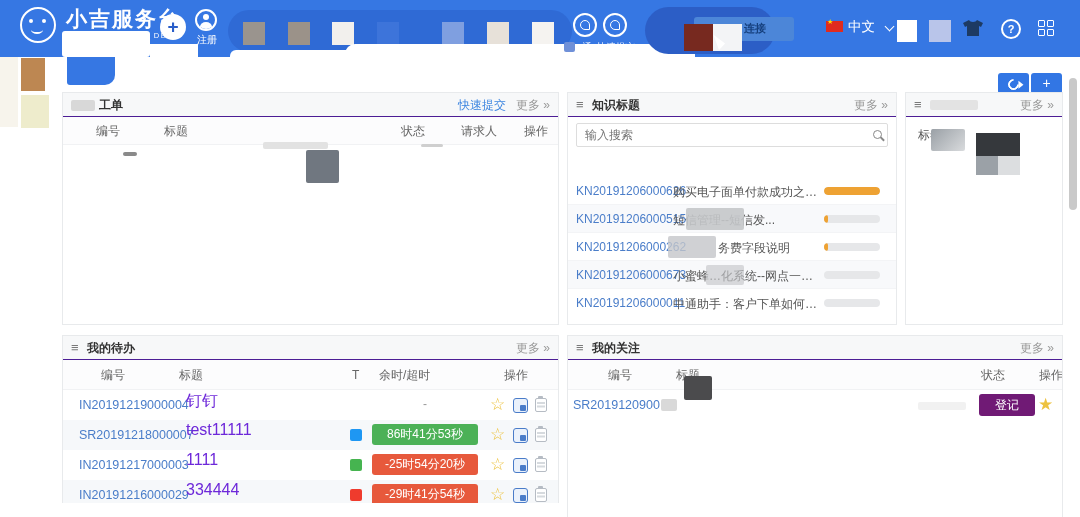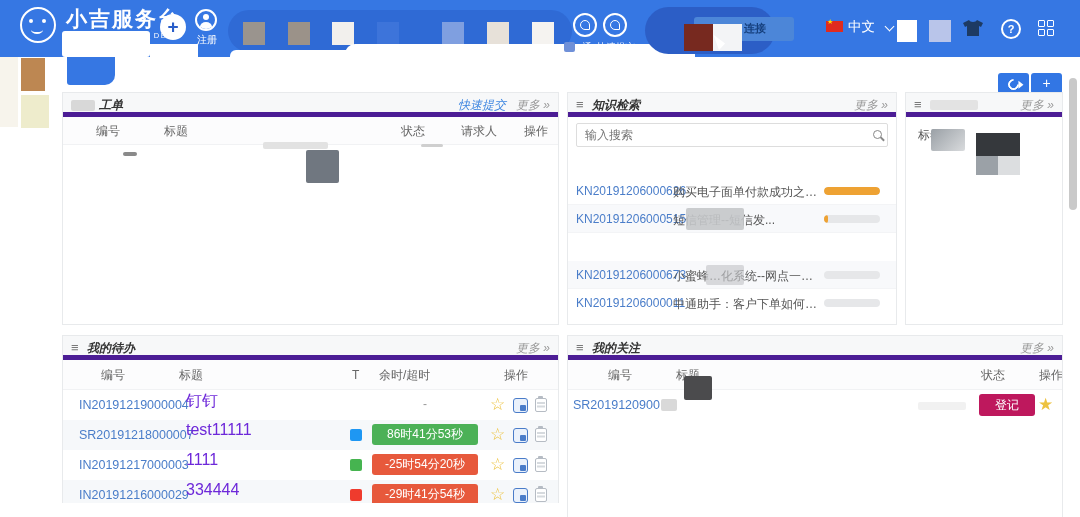--- a/index.html
+++ b/index.html
@@ -59,21 +59,21 @@
   .orange-sq { position:absolute; left:21px; top:58px; width:24px; height:33px; background:#bd8752; }
   .paleyellow-sq { position:absolute; left:21px; top:95px; width:28px; height:33px; background:#eeeccc; }
 
   
   .tb-btn { position:absolute; top:73px; width:31px; height:21px; background:#3276e4; border-radius:3px; color:#fff; text-align:center; line-height:20px; font-size:14px; }
   .icon-refresh { display:inline-block; width:11px; height:11px; border:2px solid #fff; border-radius:50%; border-top-color:transparent; position:relative; top:2px; transform:rotate(45deg); }
   .icon-refresh::after { content:""; position:absolute; left:5px; top:-4px; width:0; height:0; border-left:4px solid transparent; border-right:4px solid transparent; border-bottom:5px solid #fff; transform:rotate(45deg); }
 
   
   .panel { position:absolute; background:#fff; border:1px solid #e8eaec; }
-  .p-head { position:relative; height:24px; line-height:24px; background:#f7f8f9; border-bottom:5px solid #4c1d95; font-size:12px; font-weight:bold; color:#333; padding-left:8px; white-space:nowrap;font-style:italic; }
+  .p-head { position:relative; height:24px; line-height:24px; background:#f7f8f9; border-bottom:1px solid #4c1d95; font-size:12px; font-weight:bold; color:#333; padding-left:8px; white-space:nowrap; }
   .list-ic { display:inline-block; color:#7a7a7a; font-weight:normal; margin-right:5px; font-size:13px; }
   .list-ic::before { content:"\2261"; }
   .more-link { position:absolute; right:8px; top:0; font-weight:normal; color:#999; font-size:12px; }
   .quick-link { position:absolute; right:52px; top:0; font-weight:normal; color:#3e86e0; font-size:12px; }
   .col-head { position:absolute; left:0; right:0; background:#fcfcfd; border-bottom:1px solid #f1f2f4; }
   .col-lb { position:absolute; top:50%; transform:translateY(-50%); font-size:12px; color:#666; white-space:nowrap; }
   .k-col .col-lb { color:#444; font-weight:bold; }
   .redact { position:absolute; background:#c4c6c9; border-radius:2px; }
 
   
@@ -101,21 +101,21 @@
   .icon-star { position:absolute; top:3px; font-family:"DejaVu Sans", sans-serif; font-size:17px; color:#edc23f; line-height:22px; }
   .icon-star::before { content:"\2606"; }
   .icon-star.filled::before { content:"\2605"; }
   .icon-doc { position:absolute; top:8px; width:15px; height:15px; border:1.5px solid #4a7cc9; border-radius:3px; background:#eaf1fb; }
   .icon-doc::after { content:""; position:absolute; right:1px; bottom:1px; width:6px; height:6px; background:#4a7cc9; border-radius:1px; }
   .icon-clip { position:absolute; top:8px; width:12px; height:14px; border:1.5px solid #b6bcc4; border-radius:2px; background:#fff; }
   .icon-clip::before { content:""; position:absolute; top:-3px; left:2px; width:5px; height:3px; background:#b6bcc4; border-radius:1px; }
   .icon-clip::after { content:""; position:absolute; top:3px; left:1px; right:1px; height:1.5px; background:#d6dade; box-shadow:0 3.5px 0 #d6dade; }
 
   
-  .f-badge { position:absolute; left:411px; top:4px; width:56px; height:22px; line-height:22px; background:#be185d; color:#fff; text-align:center; border-radius:3px; font-size:12px; }
+  .f-badge { position:absolute; left:411px; top:4px; width:56px; height:22px; line-height:22px; background:#701a75; color:#fff; text-align:center; border-radius:3px; font-size:12px; }
 
   .scroll-thumb { position:absolute; left:1069px; top:78px; width:8px; height:132px; background:#c9c9c9; border-radius:4px; }
 </style>
 </head>
 <body>
 
 <div class="header">
   <div class="mascot"></div>
   <div class="logo-title">小吉服务台</div>
   <div class="logo-sub">XIAO JI SERVICE DESK</div>
@@ -193,37 +193,45 @@
   </div>
   <div class="redact" style="left:200px;top:49px;width:65px;height:7px;background:#e2e2e2;"></div>
   <div class="redact" style="left:60px;top:59px;width:14px;height:4px;background:#8a8a8a;"></div>
   <div class="redact" style="left:243px;top:57px;width:33px;height:33px;background:#707780;"></div>
   <div class="redact" style="left:358px;top:51px;width:22px;height:3px;background:#cfcfcf;"></div>
 </div>
 
 <div class="panel" style="left:567px;top:92px;width:330px;height:233px;">
   <div class="p-head">
     <span class="list-ic"></span>
-    <span>知识检索</span>
+    <span>知识标题</span>
     <span class="more-link">更多 »</span>
   </div>
   <input class="search-box" placeholder="输入搜索" style="">
   <span class="icon-search"></span>
 
   <div class="k-row" style="top:84px;">
     <a class="k-id" href="#">KN20191206000626</a>
     <span class="k-title">购买电子面单付款成功之后面单没...</span>
     <span class="heat-track">
         <span class="heat-fill" style="width: 56px;"></span>
       </span>
   </div>
   <div class="k-row alt" style="top:112px;">
     <a class="k-id" href="#">KN20191206000515</a>
     <span class="k-title">短信管理--短信发...</span>
     <span class="redact" style="left:118px;top:3px;width:58px;height:22px;opacity:.9;"></span>
+    <span class="heat-track">
+        <span class="heat-fill" style="width: 4px;"></span>
+      </span>
+  </div>
+  <div class="k-row" style="top:140px;">
+    <a class="k-id" href="#">KN20191206000262</a>
+    <span class="k-title" style="left:150px;">务费字段说明</span>
+    <span class="redact" style="left:100px;top:3px;width:48px;height:22px;opacity:.8;"></span>
     <span class="heat-track">
         <span class="heat-fill" style="width: 4px;"></span>
       </span>
   </div>
   <div class="k-row alt" style="top:168px;">
     <a class="k-id" href="#">KN20191206000673</a>
     <span class="k-title">小蜜蜂…化系统--网点一二派...</span>
     <span class="redact" style="left:138px;top:4px;width:38px;height:20px;opacity:.65;"></span>
     <span class="heat-track"></span>
   </div>

